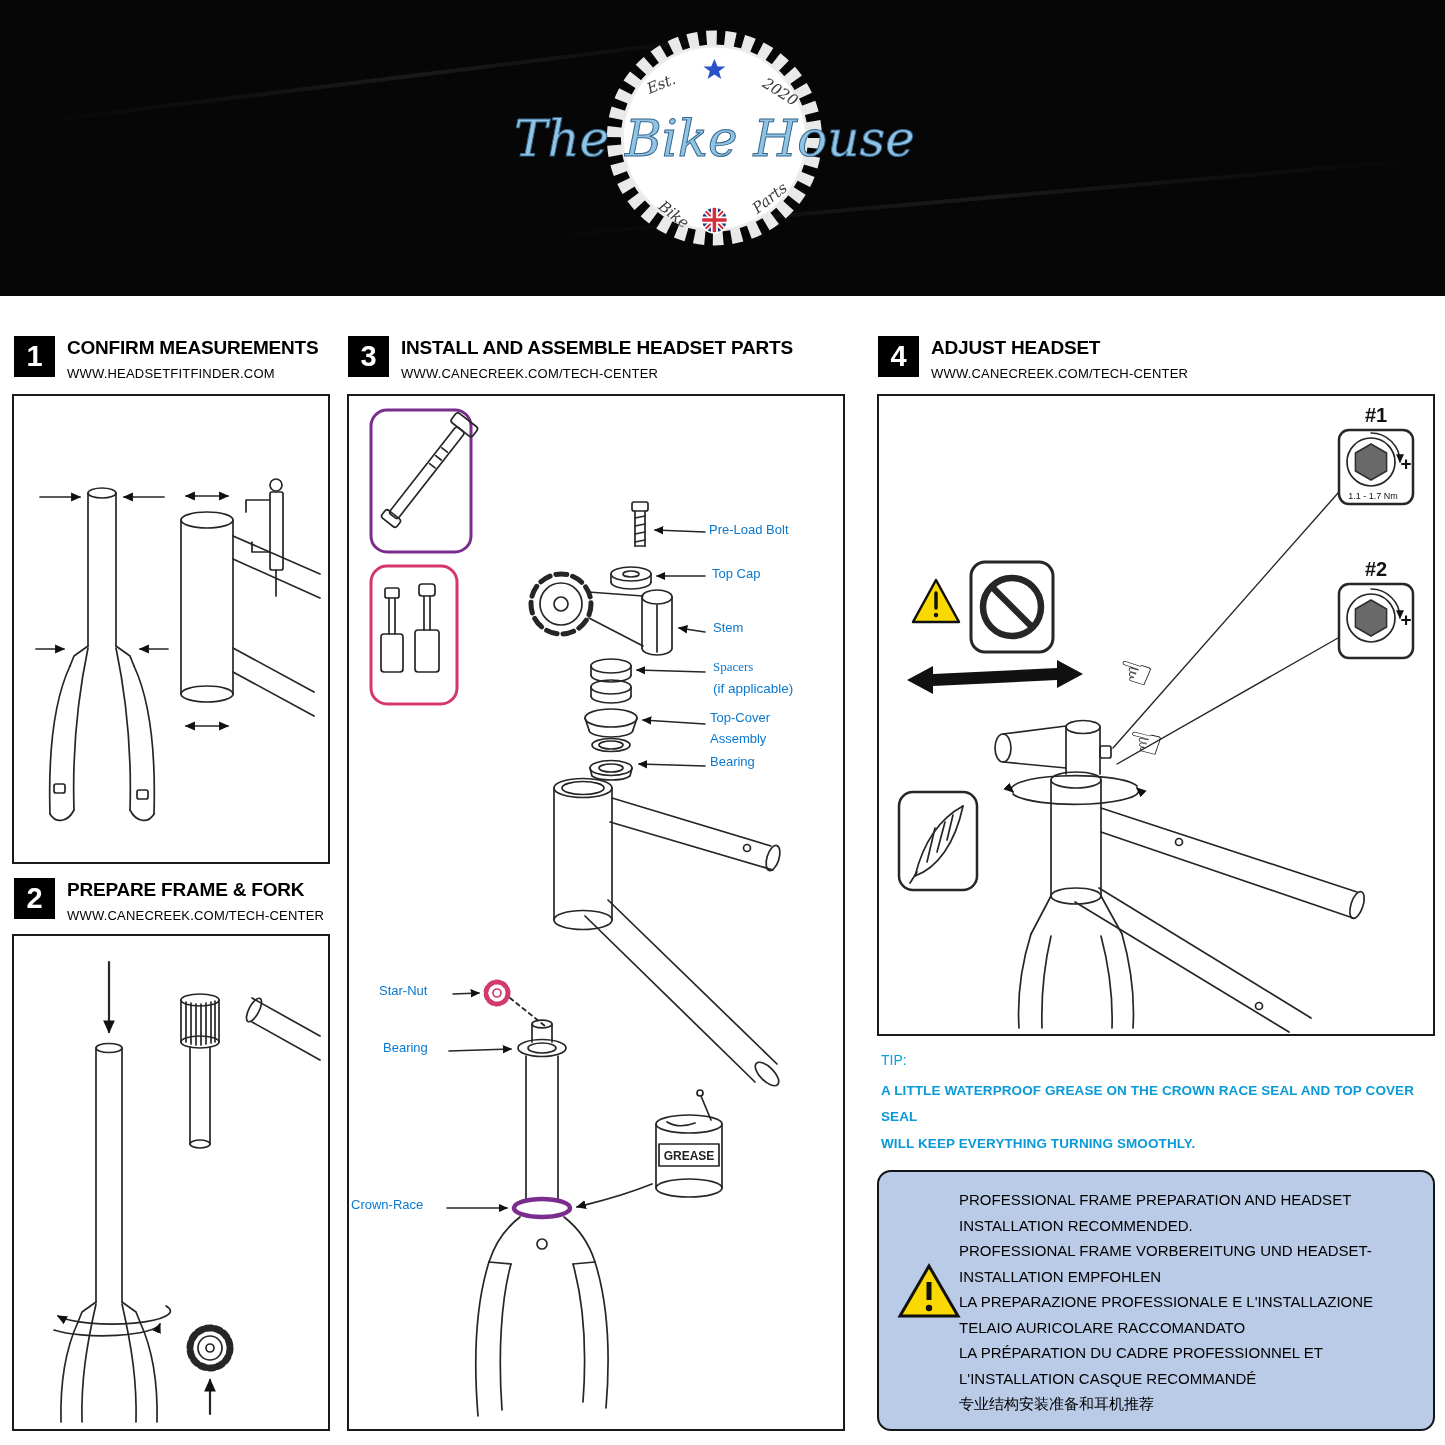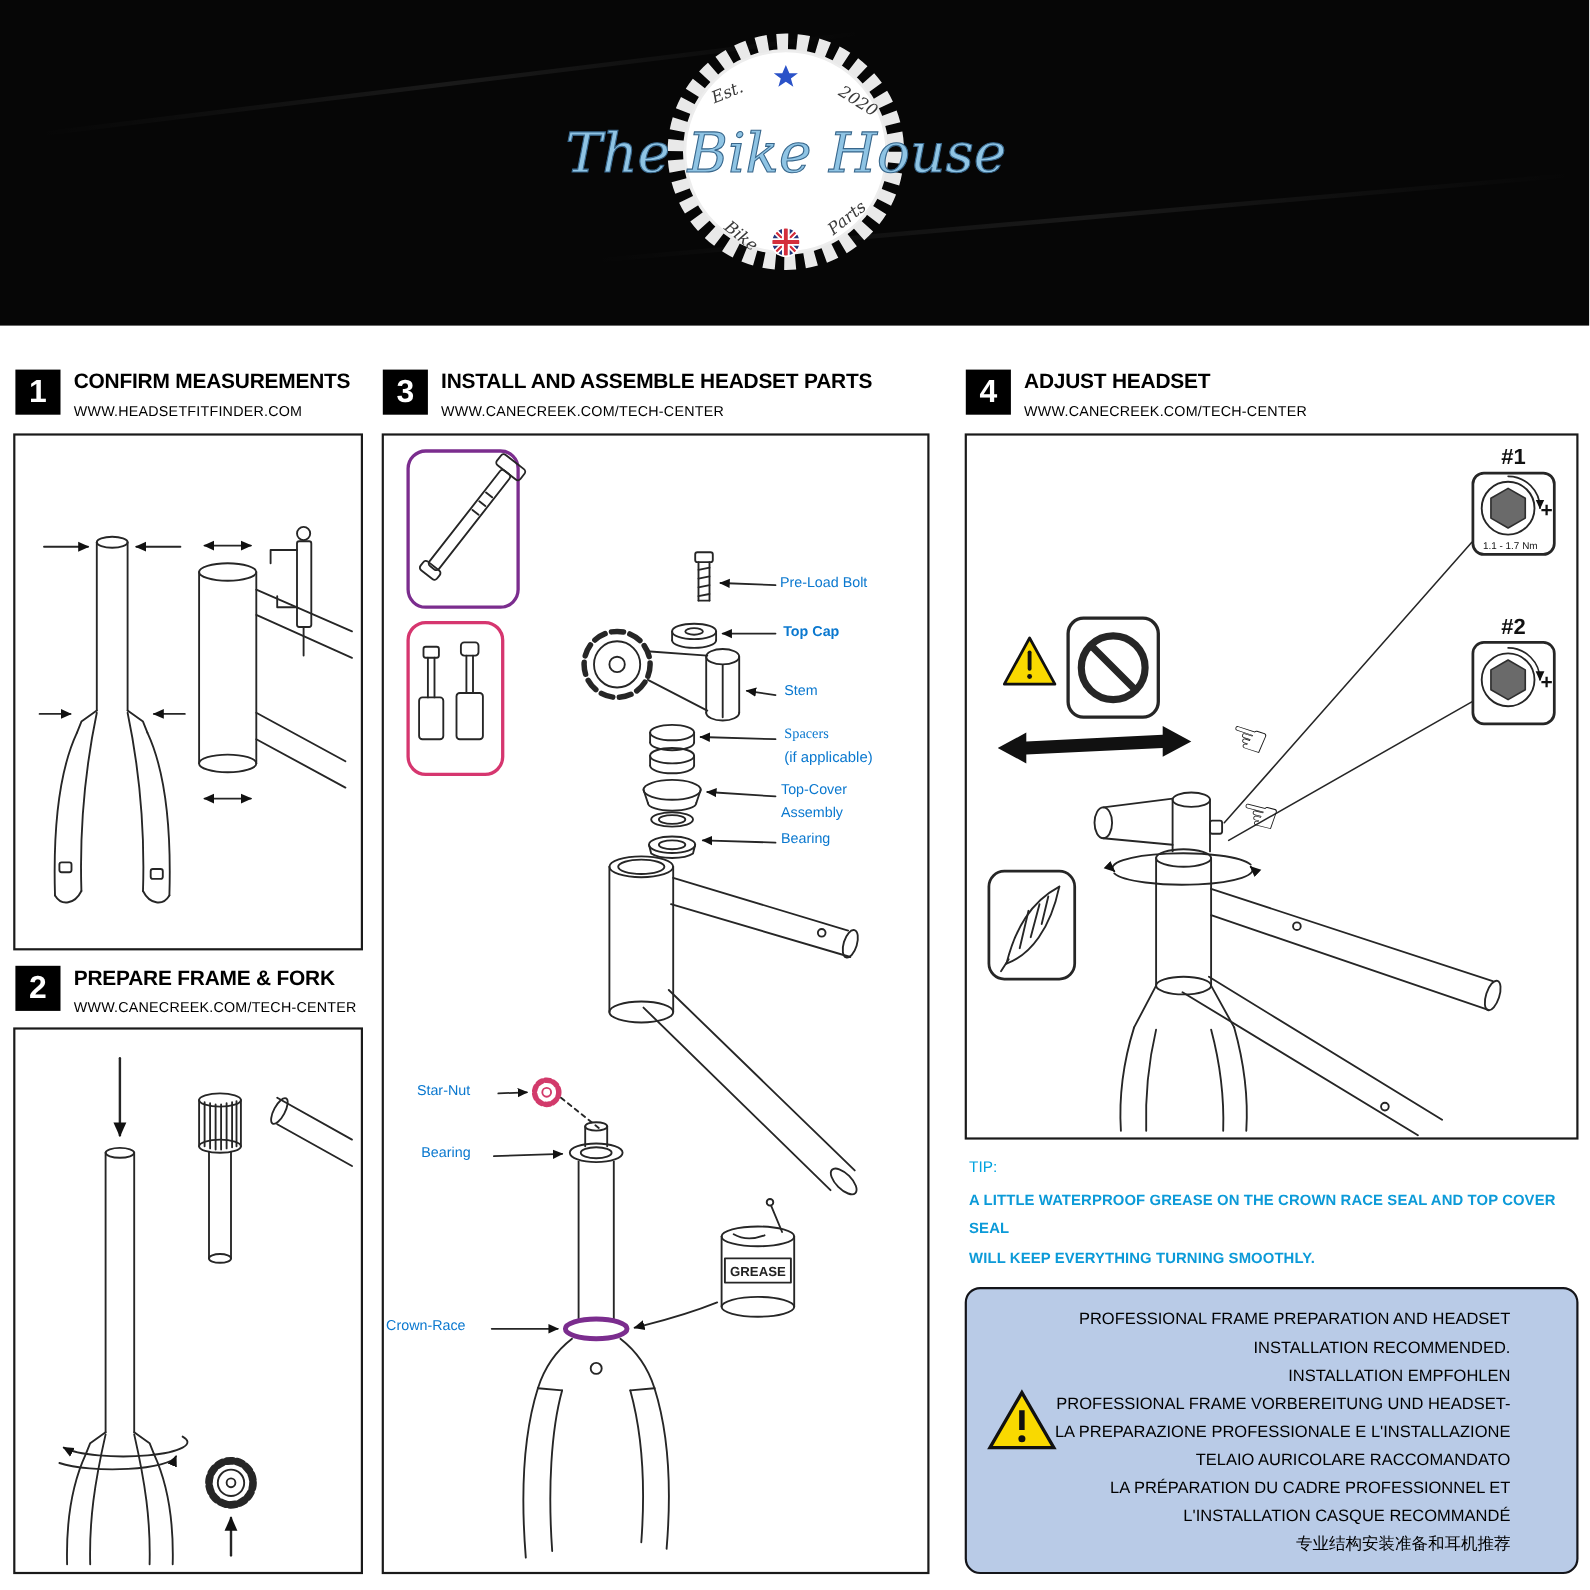--- a/index.html
+++ b/index.html
@@ -352,21 +352,21 @@
           <line x1="356" y1="328" x2="294" y2="324" marker-end="url(#p3a)"></line>
           <line x1="356" y1="370" x2="290" y2="368" marker-end="url(#p3a)"></line>
           <line x1="104" y1="598" x2="130" y2="597" marker-end="url(#p3a)"></line>
           <line x1="100" y1="655" x2="162" y2="653" marker-end="url(#p3a)"></line>
           <line x1="98" y1="812" x2="158" y2="812" marker-end="url(#p3a)"></line>
         </g>
       </g>
     </svg>
 
     <span class="p3lbl" style="left:360px;top:126px;">Pre-Load Bolt</span>
-    <span class="p3lbl" style="left:363px;top:170px;font-weight:bold;">Top Cap</span>
+    <span class="p3lbl" style="left:363px;top:170px;">Top Cap</span>
     <span class="p3lbl" style="left:364px;top:224px;">Stem</span>
     <span class="p3lbl" style="left:364px;top:263px;font-family:Liberation Serif, serif;">Spacers</span>
     <span class="p3lbl small" style="left:364px;top:285px;">(if applicable)</span>
     <span class="p3lbl" style="left:361px;top:314px;">Top-Cover</span>
     <span class="p3lbl" style="left:361px;top:335px;">Assembly</span>
     <span class="p3lbl" style="left:361px;top:358px;">Bearing</span>
     <span class="p3lbl" style="left:30px;top:587px;">Star-Nut</span>
     <span class="p3lbl" style="left:34px;top:644px;">Bearing</span>
     <span class="p3lbl" style="left:2px;top:801px;">Crown-Race</span>
   </div>
@@ -457,31 +457,31 @@
     <span class="hand" style="left:238px;top:256px;transform:rotate(18deg);">☜</span>
     <span class="hand" style="left:248px;top:326px;transform:rotate(14deg);">☜</span>
   </div>
 
   <div class="tip" style="left:881px;top:1052px;">
     <div class="tip-label">TIP:</div>
     <div class="tip-line">A LITTLE WATERPROOF GREASE ON THE CROWN RACE SEAL AND TOP COVER SEAL</div>
     <div class="tip-line">WILL KEEP EVERYTHING TURNING SMOOTHLY.</div>
   </div>
 
-  <div class="notice" style="left:877px;top:1170px;width:558px;height:261px;text-align:right;">
+  <div class="notice" style="left:877px;top:1170px;width:558px;height:261px;">
     <svg class="notice-warning" width="64" height="58" viewBox="0 0 64 58">
       <path d="M32,4 L61,54 L3,54 Z" fill="#f9d900" stroke="#111" stroke-width="3"></path>
       <line x1="32" y1="20" x2="32" y2="38" stroke="#111" stroke-width="5"></line>
       <circle cx="32" cy="46" r="3.2" fill="#111"></circle>
     </svg>
     <div class="notice-lines">
       <div class="notice-line">PROFESSIONAL FRAME PREPARATION AND HEADSET</div>
       <div class="notice-line">INSTALLATION RECOMMENDED.</div>
+      <div class="notice-line">PROFESSIONAL FRAME VORBEREITUNG UND HEADSET-</div>
       <div class="notice-line">INSTALLATION EMPFOHLEN</div>
-      <div class="notice-line">PROFESSIONAL FRAME VORBEREITUNG UND HEADSET-</div>
       <div class="notice-line">LA PREPARAZIONE PROFESSIONALE E L'INSTALLAZIONE</div>
       <div class="notice-line">TELAIO AURICOLARE RACCOMANDATO</div>
       <div class="notice-line">LA PRÉPARATION DU CADRE PROFESSIONNEL ET</div>
       <div class="notice-line">L'INSTALLATION CASQUE RECOMMANDÉ</div>
       <div class="notice-line">专业结构安装准备和耳机推荐</div>
     </div>
   </div>
 
 </div>
 

